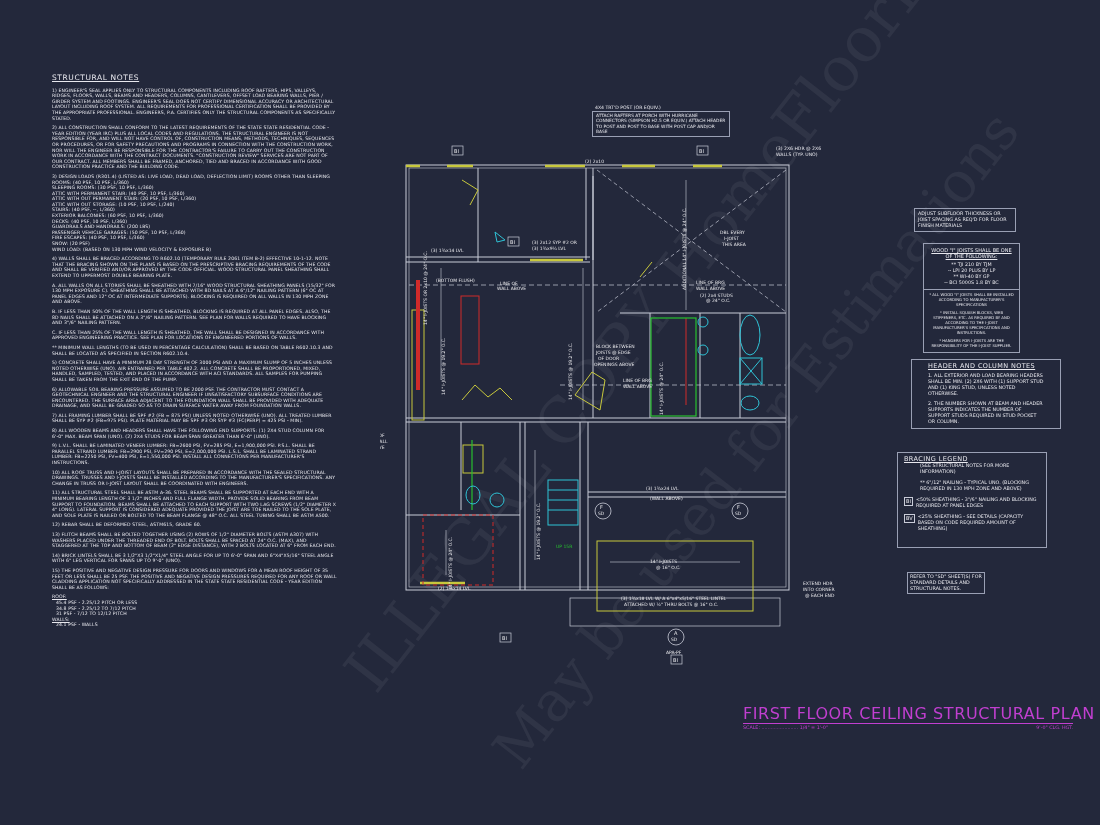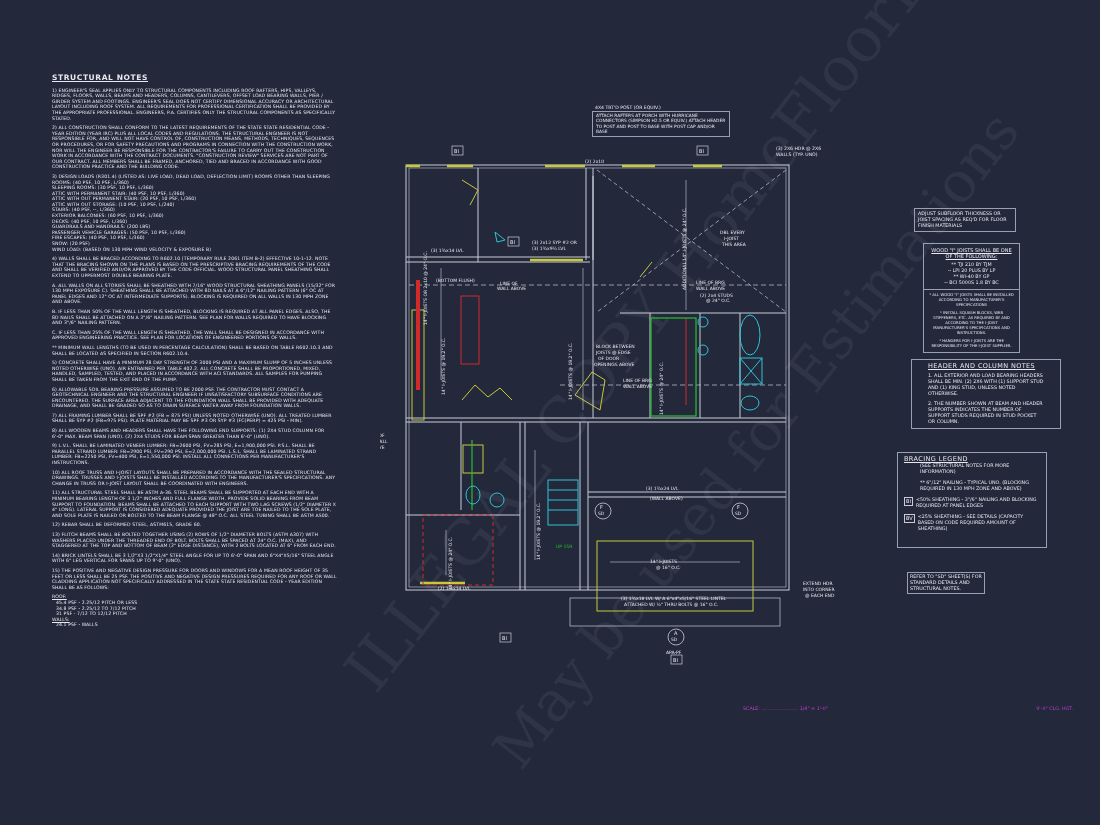--- a/index.html
+++ b/index.html
@@ -1,18 +1,18 @@
 <!DOCTYPE html>
 <html><head>
 <meta charset="utf-8">
 <style>
   html,body{margin:0;padding:0;}
   body{width:1100px;height:825px;background:#23283b;position:relative;overflow:hidden;font-family:"DejaVu Sans",sans-serif;color:#e6e6ea;}
   .notes{position:absolute;left:52px;top:75px;width:285px;font-size:4.6px;line-height:5.6px;letter-spacing:0.1px;text-transform:uppercase;color:#e8e8ee;}
-  .notes h2{font-size:7.5px;font-weight:bold;text-decoration:underline;margin:0 0 7px 0;letter-spacing:0.6px;}
+  .notes h2{font-size:7.5px;font-weight:normal;text-decoration:underline;margin:0 0 7px 0;letter-spacing:0.6px;}
   .notes p{margin:0 0 4px 0;}
   .notes .sub{margin:0;}
   .notes .u{text-decoration:underline;}
   .plan{position:absolute;left:380px;top:100px;width:520px;height:590px;}
   .boxnote{position:absolute;border:1px solid #9aa0b4;font-size:4.8px;line-height:6px;text-transform:uppercase;text-align:left;padding:3px 16px;color:#e8e8ee;}
   .boxnote .c{text-align:center;}
   .boxnote h3{font-size:6.5px;font-weight:normal;text-decoration:underline;margin:0 0 4px 0;letter-spacing:0.4px;}
   .boxnote p{margin:0 0 4px 0;}
   .title{position:absolute;left:743px;top:705px;width:330px;color:#c13fd0;}
   .title .main{font-size:16px;letter-spacing:0.6px;border-bottom:1px solid #c13fd0;white-space:nowrap;line-height:18px;}
@@ -277,17 +277,18 @@
     <span style="border:1px solid #c9ccd8;font-size:5px;padding:0 1px;height:7px;line-height:7px;">BV</span>
     <span>&lt;25% SHEATHING - SEE DETAILS (CAPACITY BASED ON CODE REQUIRED AMOUNT OF SHEATHING)</span>
   </div>
 </div>
 
 <div class="boxnote" style="left:907px;top:572px;width:72px;padding:1px 2px;">
   <span>REFER TO "SD" SHEET(S) FOR STANDARD DETAILS AND STRUCTURAL NOTES.</span>
 </div>
 
 <div class="title">
+  <div class="main">FIRST FLOOR CEILING STRUCTURAL PLAN</div>
   <div class="row">
     <span><span>SCALE:</span> ........................ <span>1/4" = 1'-0"</span></span>
     <span>9'-0" CLG. HGT.</span>
   </div>
 </div>
 
 </body></html>

